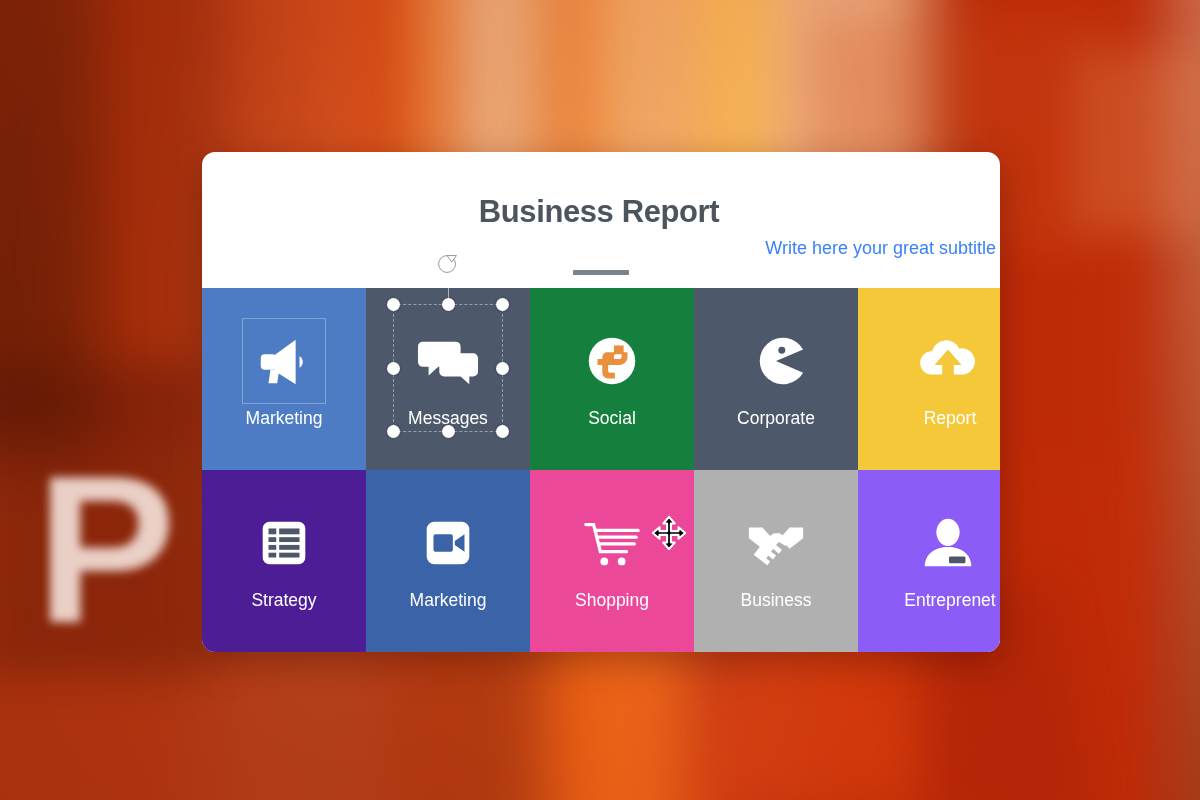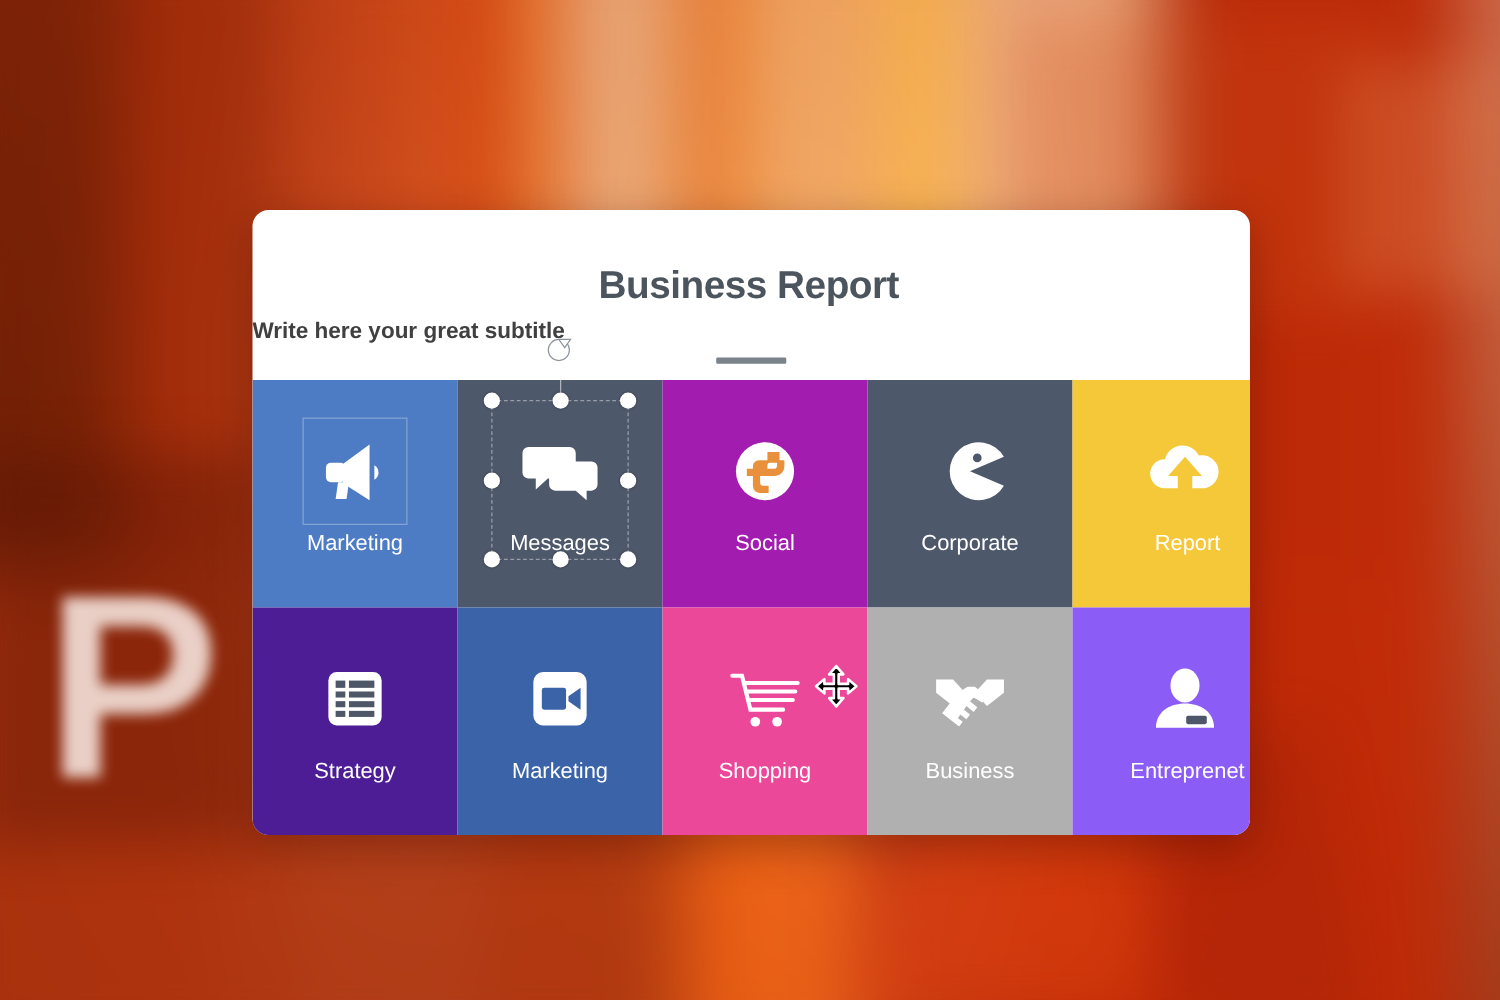--- a/index.html
+++ b/index.html
@@ -44,34 +44,33 @@
   }
 
   
   #card {
     position:absolute; left:202px; top:152px;
     width:798px; height:500px;
     background:#ffffff;
     border-radius:13px;
     overflow:hidden;
     box-shadow:0 10px 34px rgba(60,10,0,.35);
-    margin-top:16px;
   }
 
   #header { height:136px; position:relative; }
   #title {
     position:absolute; left:0; right:0; top:42px;
     text-align:center; padding-right:4px;
     font-size:31px; font-weight:700; color:#4c555e;
     letter-spacing:-.4px;
   }
   #subtitle {
     position:absolute; left:0; right:0; top:86px;
-    text-align:left; padding-right:4px;
-    font-size:18px; color:#404040; font-weight:700;
+    text-align:right; padding-right:4px;
+    font-size:18px; color:#3b82f6; font-weight:400;
   }
   #title-rule {
     position:absolute; left:50%; top:118px;
     transform:translateX(-50%);
     width:56px; height:5px; background:#7a828a; border-radius:1px;
   }
 
   
   #grid { display:grid; grid-template-columns:repeat(5, 164px); }
   .tile {
@@ -221,21 +220,21 @@
         <div class="handle h-tc"></div>
         <div class="handle h-tr"></div>
         <div class="handle h-ml"></div>
         <div class="handle h-mr"></div>
         <div class="handle h-bl"></div>
         <div class="handle h-bc"></div>
         <div class="handle h-br"></div>
       </div>
     </div>
 
-    <div class="tile" style="background:#a21caf">
+    <div class="tile" style="background:#15803d">
       <div class="glyph">
         <svg viewBox="0 0 64 64">
           <circle cx="32" cy="32" r="24" fill="#ffffff"></circle>
           <path d="M34 16 v7 h-7 a5 5 0 0 0 -5 5 v2 h-5 v6 h5 v8 a6 6 0 0 0 6 6 h7 v-6 h-5 a2 2 0 0 1 -2 -2 v-6 h12 a8 8 0 0 0 8 -8 v-5 h-6 v4 a3 3 0 0 1 -3 3 h-5 v-3 a2 2 0 0 1 2 -2 h8 v-9 z" fill="#e8903c"></path>
         </svg>
       </div>
       <div class="label">Social</div>
     </div>
 
     <div class="tile" style="background:#4e586b">

